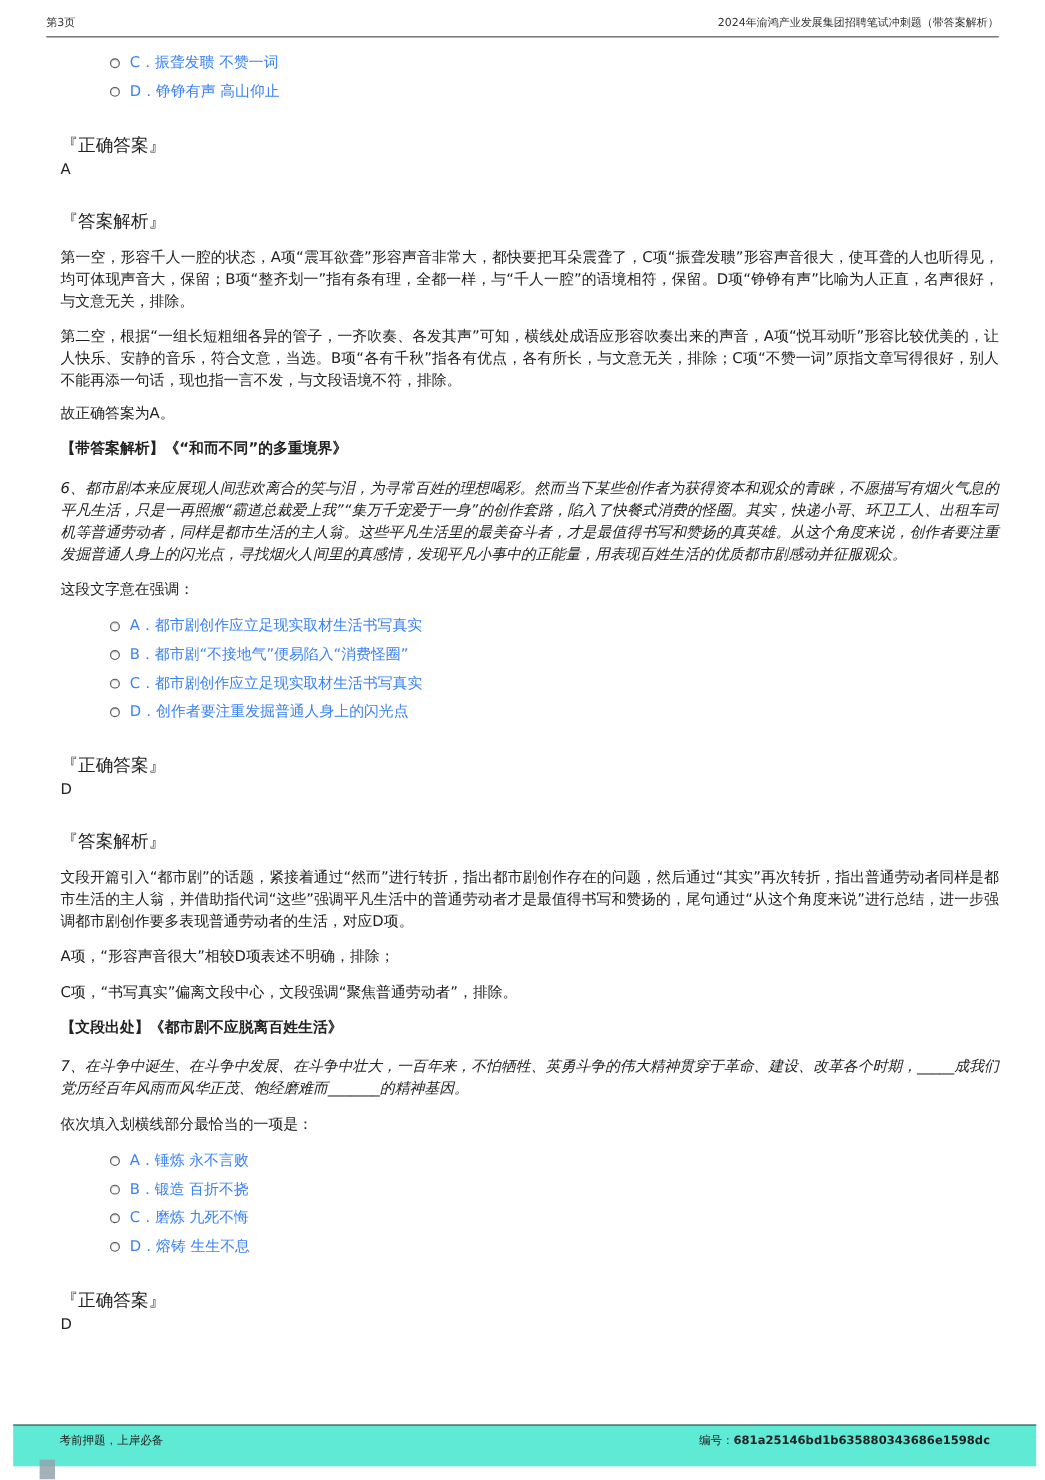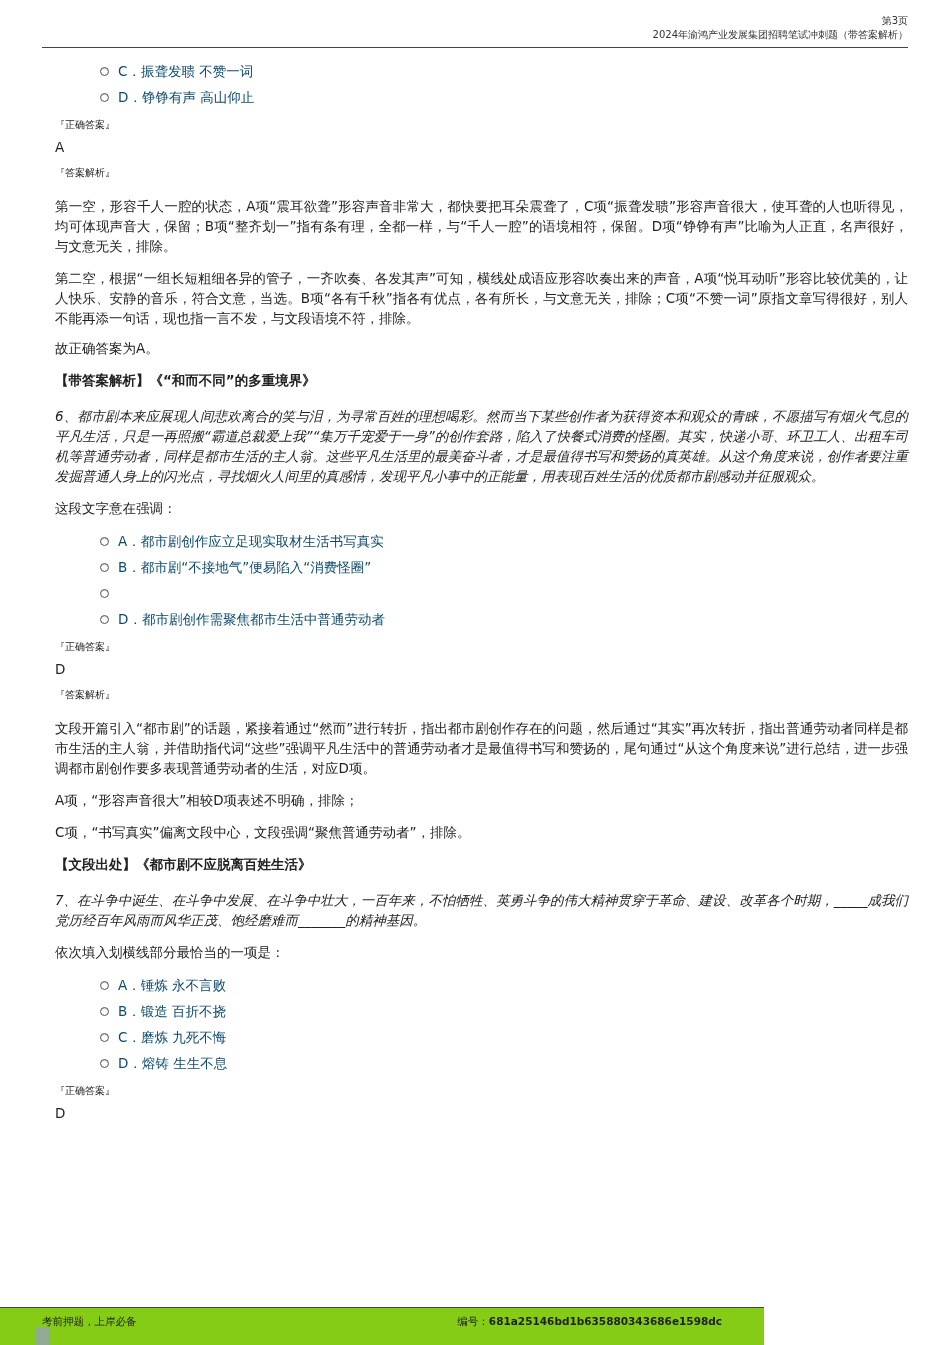--- a/index.html
+++ b/index.html
@@ -10,56 +10,56 @@
     color: #222;
     position: relative;
     overflow: hidden;
   }
   .page { width: 950px; height: 1345px; position: relative; background: #fff; }
 
   
   .hdr {
     display: flex; justify-content: space-between; align-items: flex-end;
     padding: 14px 42px 5px 42px;
-    font-size: 10px; color: #333; flex-direction: column;
+    font-size: 10px; color: #333;
   }
   .hdr-rule { border-top: 1px solid #444; margin: 0 42px; }
 
   
   .content { padding: 0 42px 0 55px; font-size: 13.5px; line-height: 20px; }
 
   .opts { margin-top: 10px; }
   .opt {
     display: flex; align-items: center;
     height: 26px; margin-left: 45px;
     cursor: default;
   }
   .radio {
     width: 9px; height: 9px; border-radius: 50%;
     border: 1px solid #555; background: #fdfdfd;
     box-shadow: inset 0 1px 1px rgba(0,0,0,.2);
     margin-right: 9px; flex: 0 0 auto;
   }
-  .opt-text { font-size: 13.5px; color: #0c4a6e; }
+  .opt-text { font-size: 13.5px; color: #3b82f6; }
 
-  .ans-label { margin-top: 4px; line-height: 22px; font-size: 10px; }
+  .ans-label { margin-top: 25px; line-height: 22px; font-size: 16px; }
   .ans-value { line-height: 22px; font-size: 13.5px; }
 
   .para { margin-top: 12px; text-align: justify; }
   .para.sec { margin-top: 16px; font-style: italic; }
   .para.item { margin-top: 12px; }
   .para.src { font-weight: bold; margin-top: 12px; }
   .para.concl { margin-top: 10px; }
 
   
   .ftr {
-    position: absolute; left: 0; bottom: 0; width: 764px;
-    background: #84cc16;
+    position: absolute; left: 0; bottom: 0; width: 930px;
+    background: #5eead4;
     border-top: 1px solid #444;
-    margin: 0;
+    margin: 12px;
   }
   .ftr-inner {
     display: flex; justify-content: space-between; align-items: center;
     padding: 7px 42px 16px 42px;
     font-size: 10.5px; color: #222;
   }
   .serial-val { font-weight: bold; }
 
   .corner-artifact {
     position: absolute; left: 36px; bottom: 0;
@@ -107,24 +107,25 @@
       <div class="opt">
         <span class="radio"></span>
         <span class="opt-text">A．都市剧创作应立足现实取材生活书写真实</span>
       </div>
       <div class="opt">
         <span class="radio"></span>
         <span class="opt-text">B．都市剧“不接地气”便易陷入“消费怪圈”</span>
       </div>
       <div class="opt">
         <span class="radio"></span>
+        <span class="opt-text">C．都市剧创作应立足现实取材生活书写真实</span>
       </div>
       <div class="opt">
         <span class="radio"></span>
-        <span class="opt-text">D．都市剧创作需聚焦都市生活中普通劳动者</span>
+        <span class="opt-text">D．创作者要注重发掘普通人身上的闪光点</span>
       </div>
     </div>
 
     <div class="ans-label">『正确答案』</div>
     <div class="ans-value">D</div>
     <div class="ans-label">『答案解析』</div>
 
     <p class="para">文段开篇引入“都市剧”的话题，紧接着通过“然而”进行转折，指出都市剧创作存在的问题，然后通过“其实”再次转折，指出普通劳动者同样是都市生活的主人翁，并借助指代词“这些”强调平凡生活中的普通劳动者才是最值得书写和赞扬的，尾句通过“从这个角度来说”进行总结，进一步强调都市剧创作要多表现普通劳动者的生活，对应D项。</p>
     <p class="para item">A项，“形容声音很大”相较D项表述不明确，排除；</p>
     <p class="para item">C项，“书写真实”偏离文段中心，文段强调“聚焦普通劳动者”，排除。</p>

